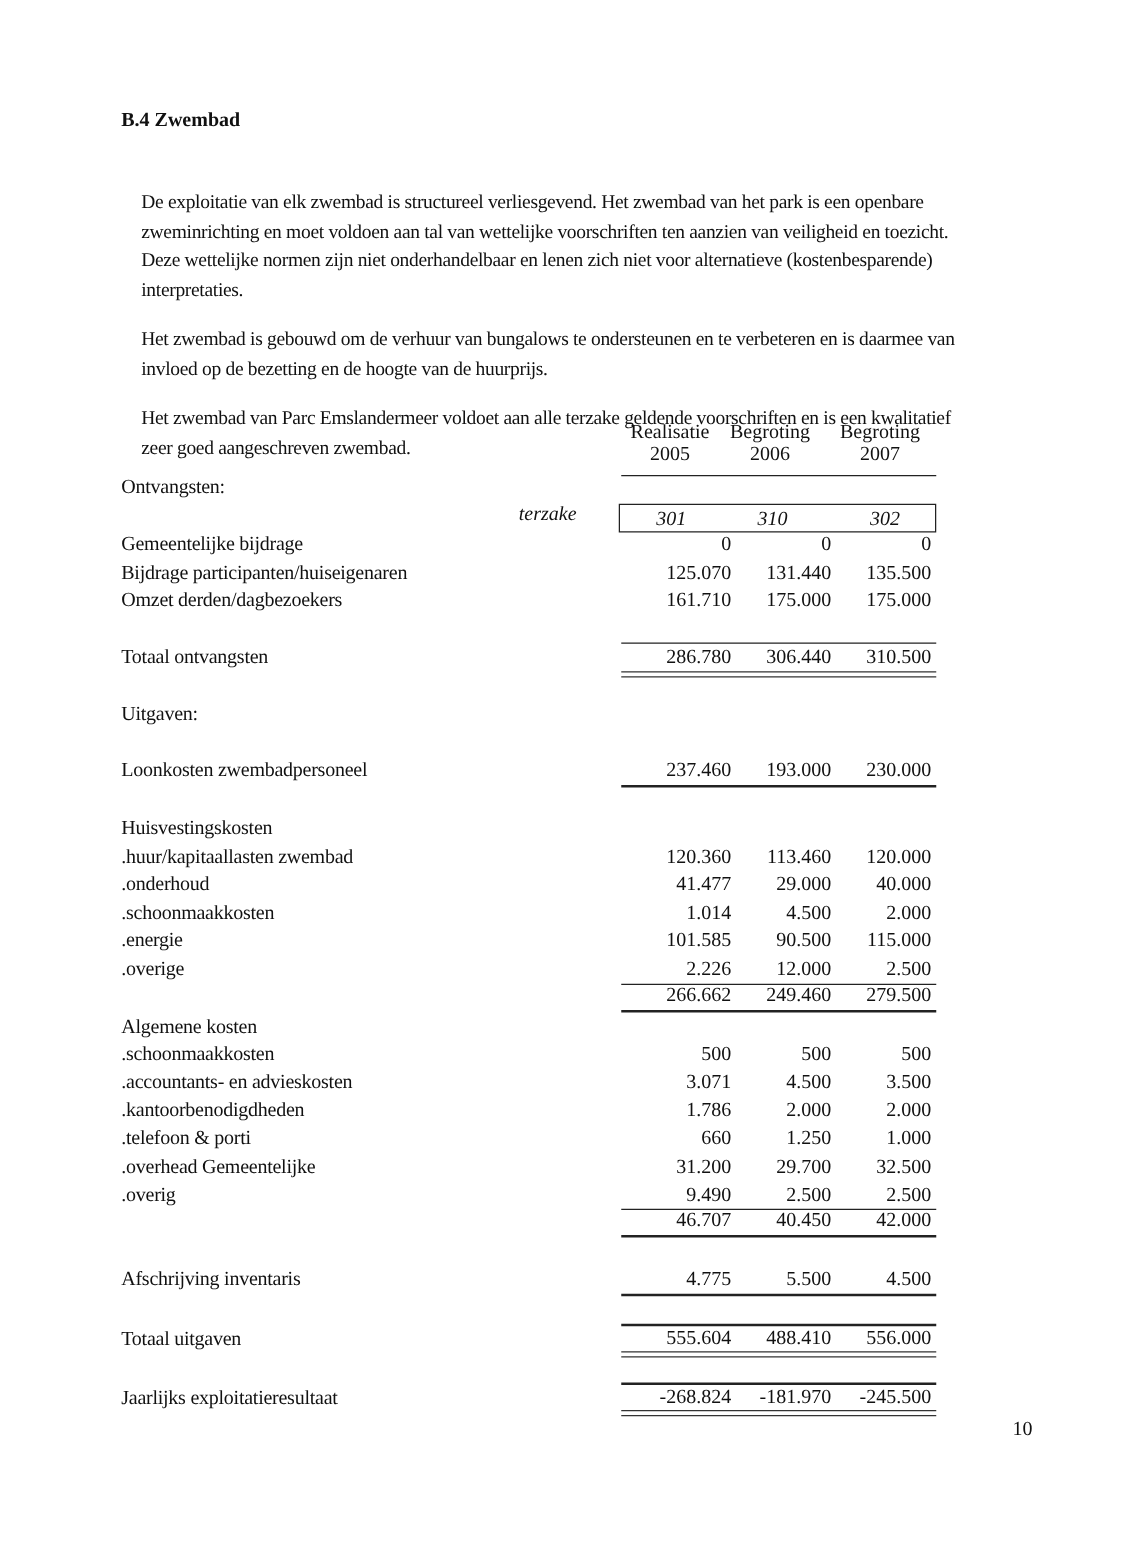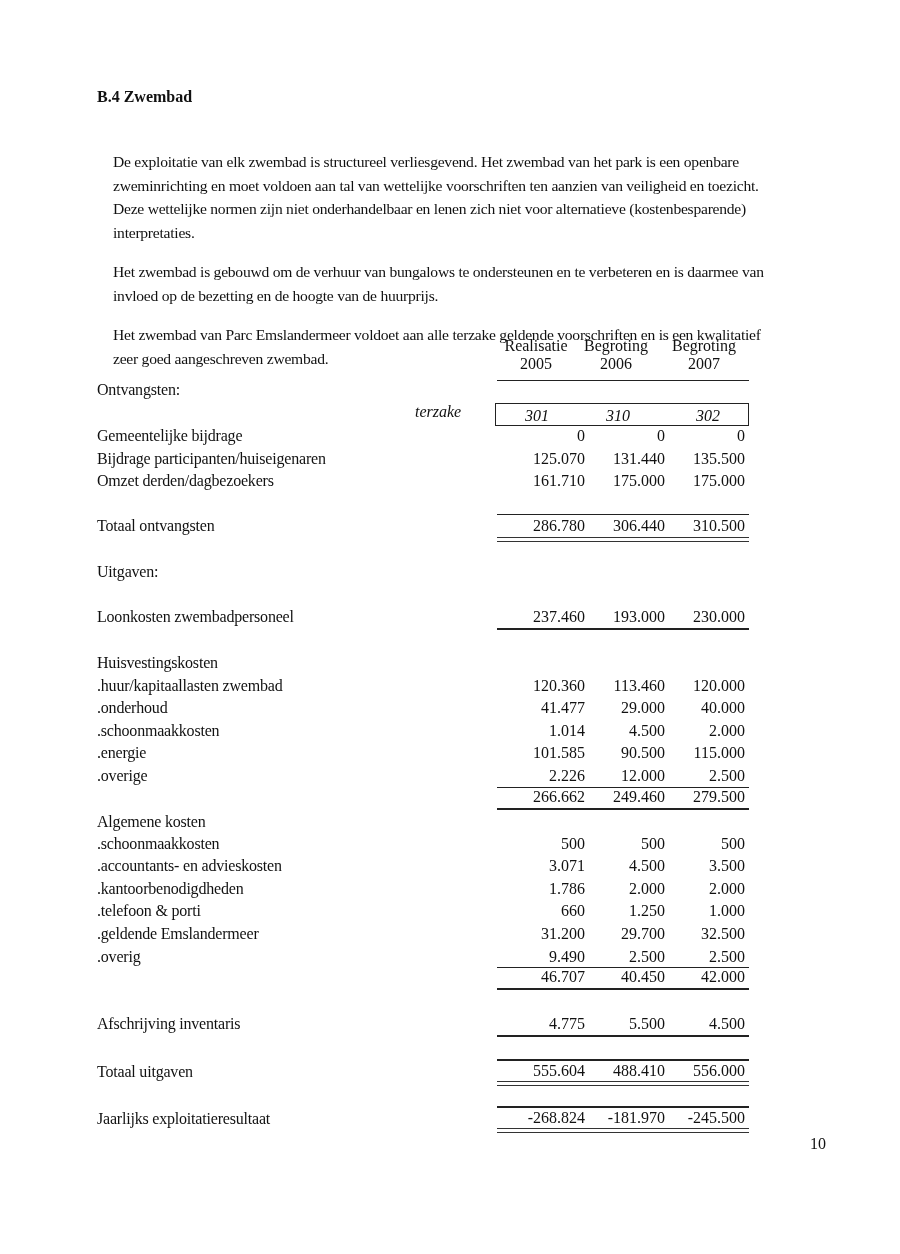--- a/index.html
+++ b/index.html
@@ -182,21 +182,21 @@
     <span>2.000</span>
   </div>
 
   <div class="lbl" style="top:902px">.telefoon &amp; porti</div>
   <div class="vals" style="top:902px">
     <span>660</span>
     <span>1.250</span>
     <span>1.000</span>
   </div>
 
-  <div class="lbl" style="top:925px">.geldende Emslandermeer</div>
+  <div class="lbl" style="top:925px">.overhead Gemeentelijke</div>
   <div class="vals" style="top:925px">
     <span>31.200</span>
     <span>29.700</span>
     <span>32.500</span>
   </div>
 
   <div class="lbl" style="top:948px">.overig</div>
   <div class="vals" style="top:948px">
     <span>9.490</span>
     <span>2.500</span>

